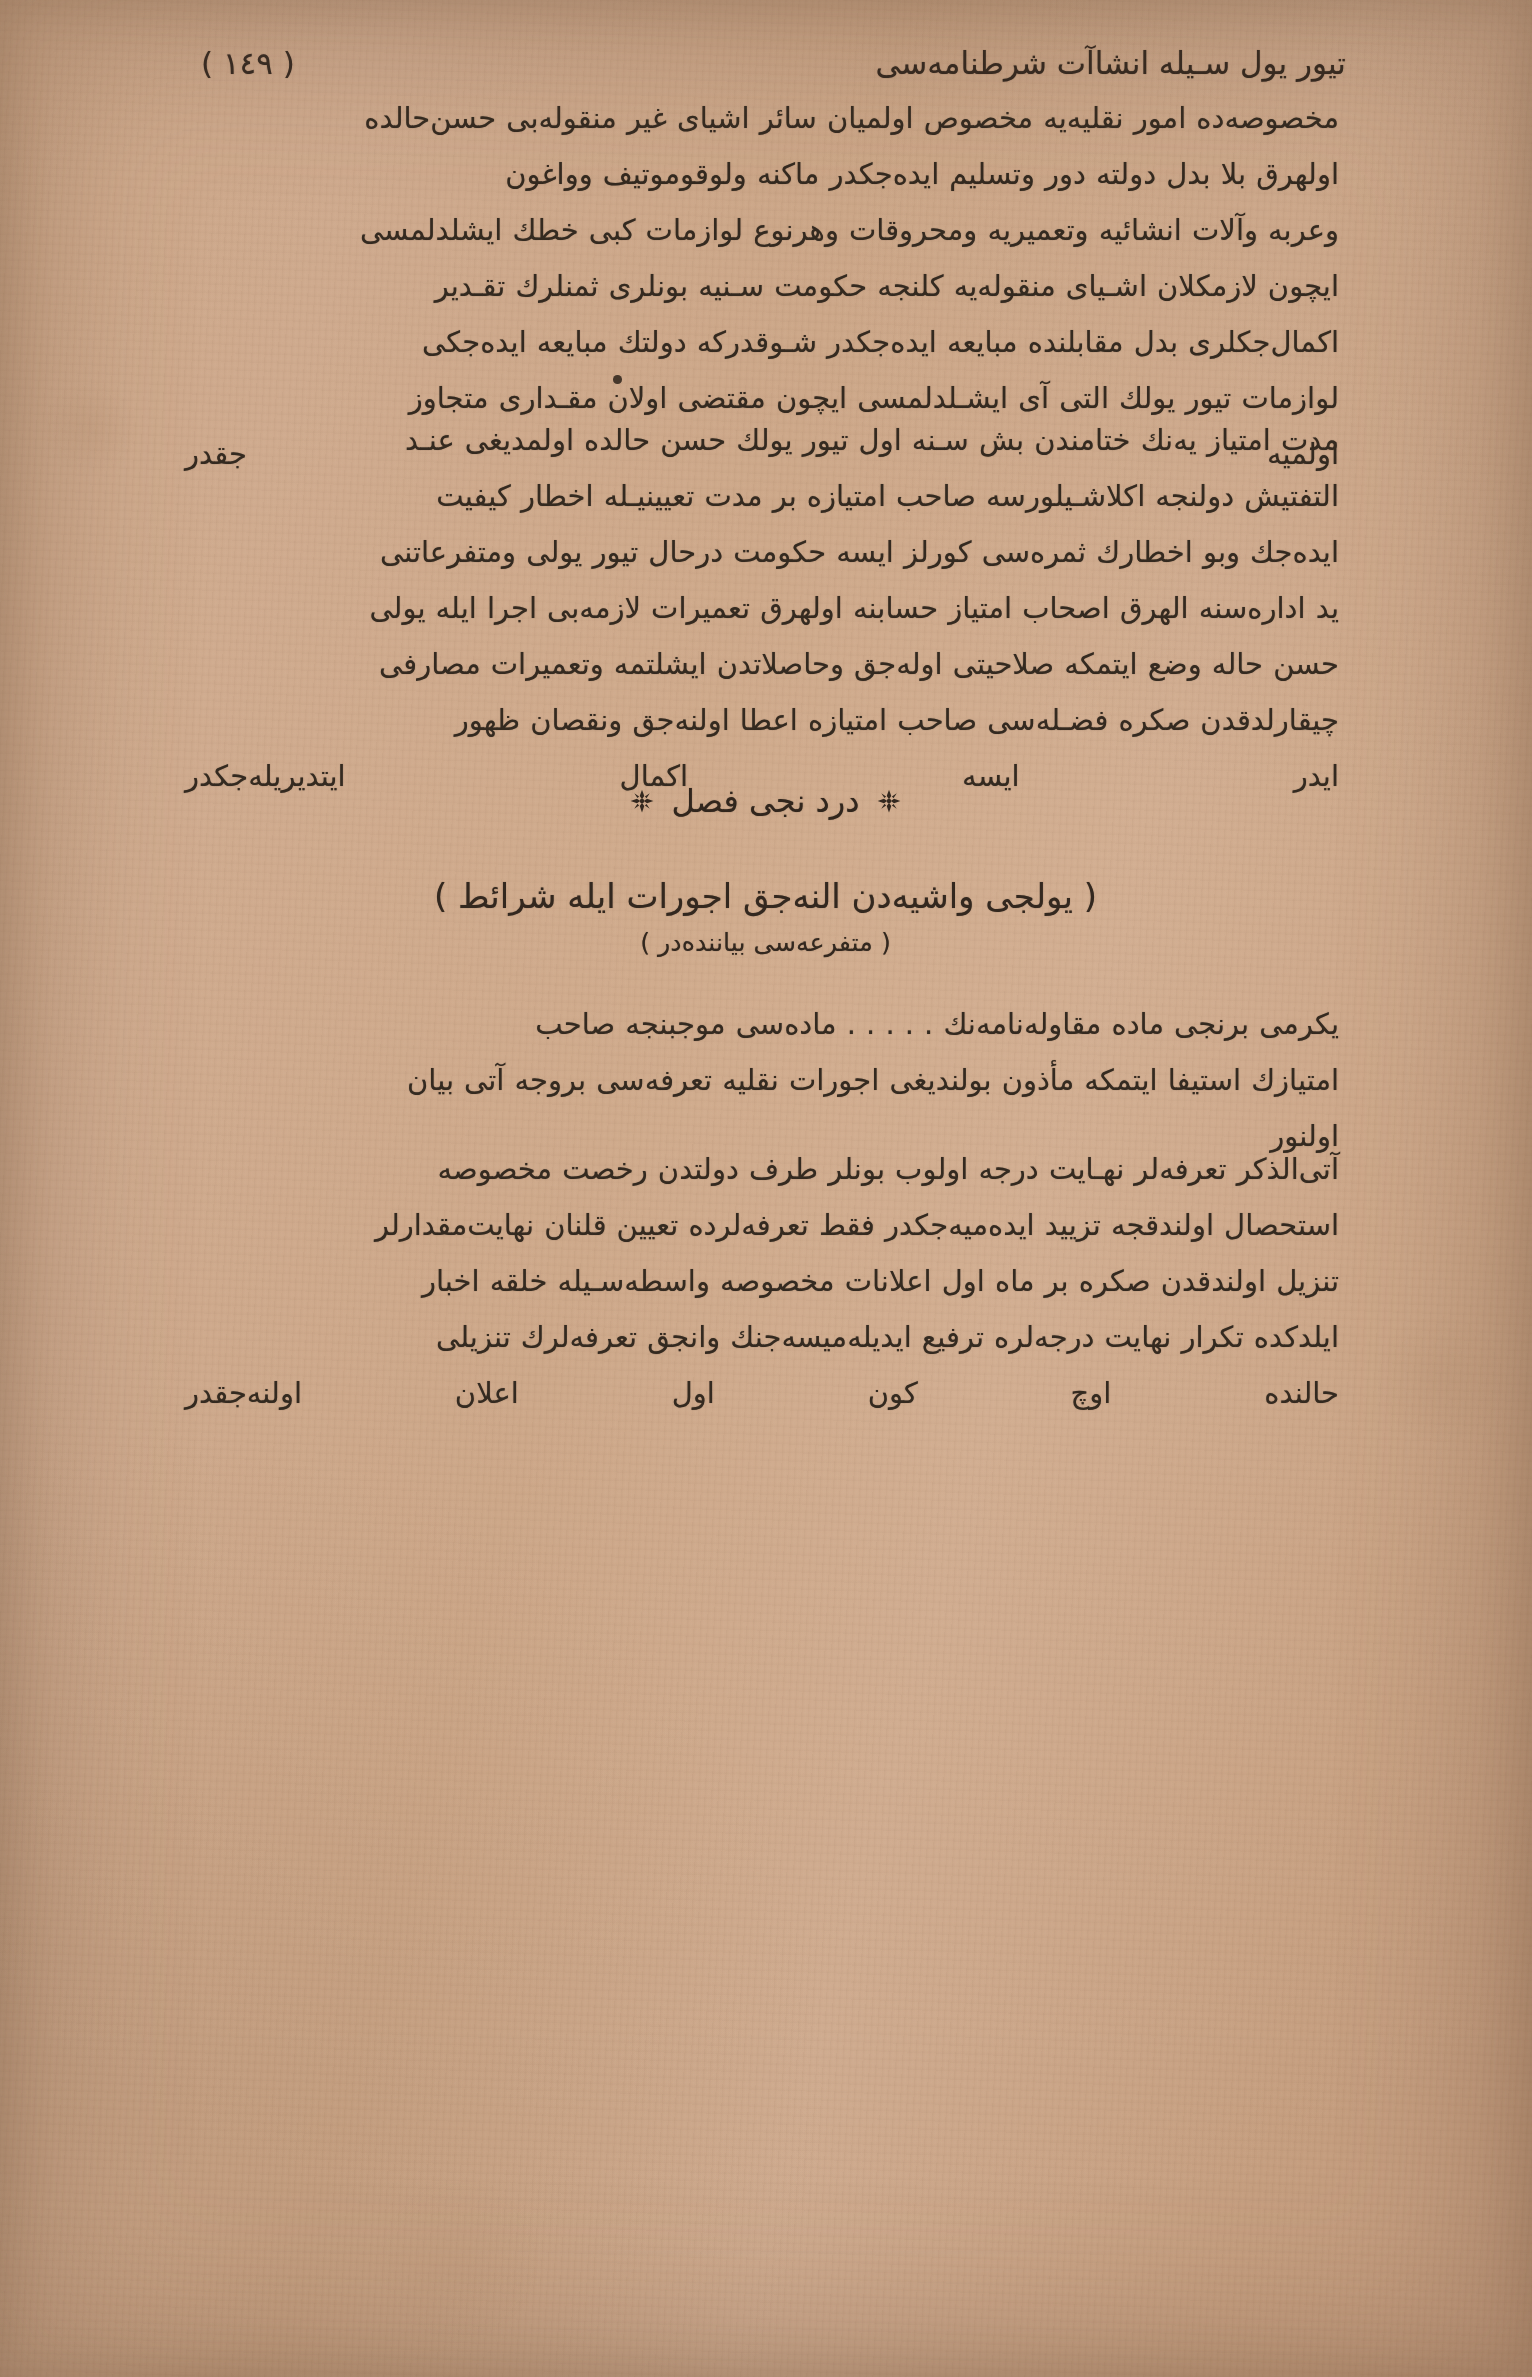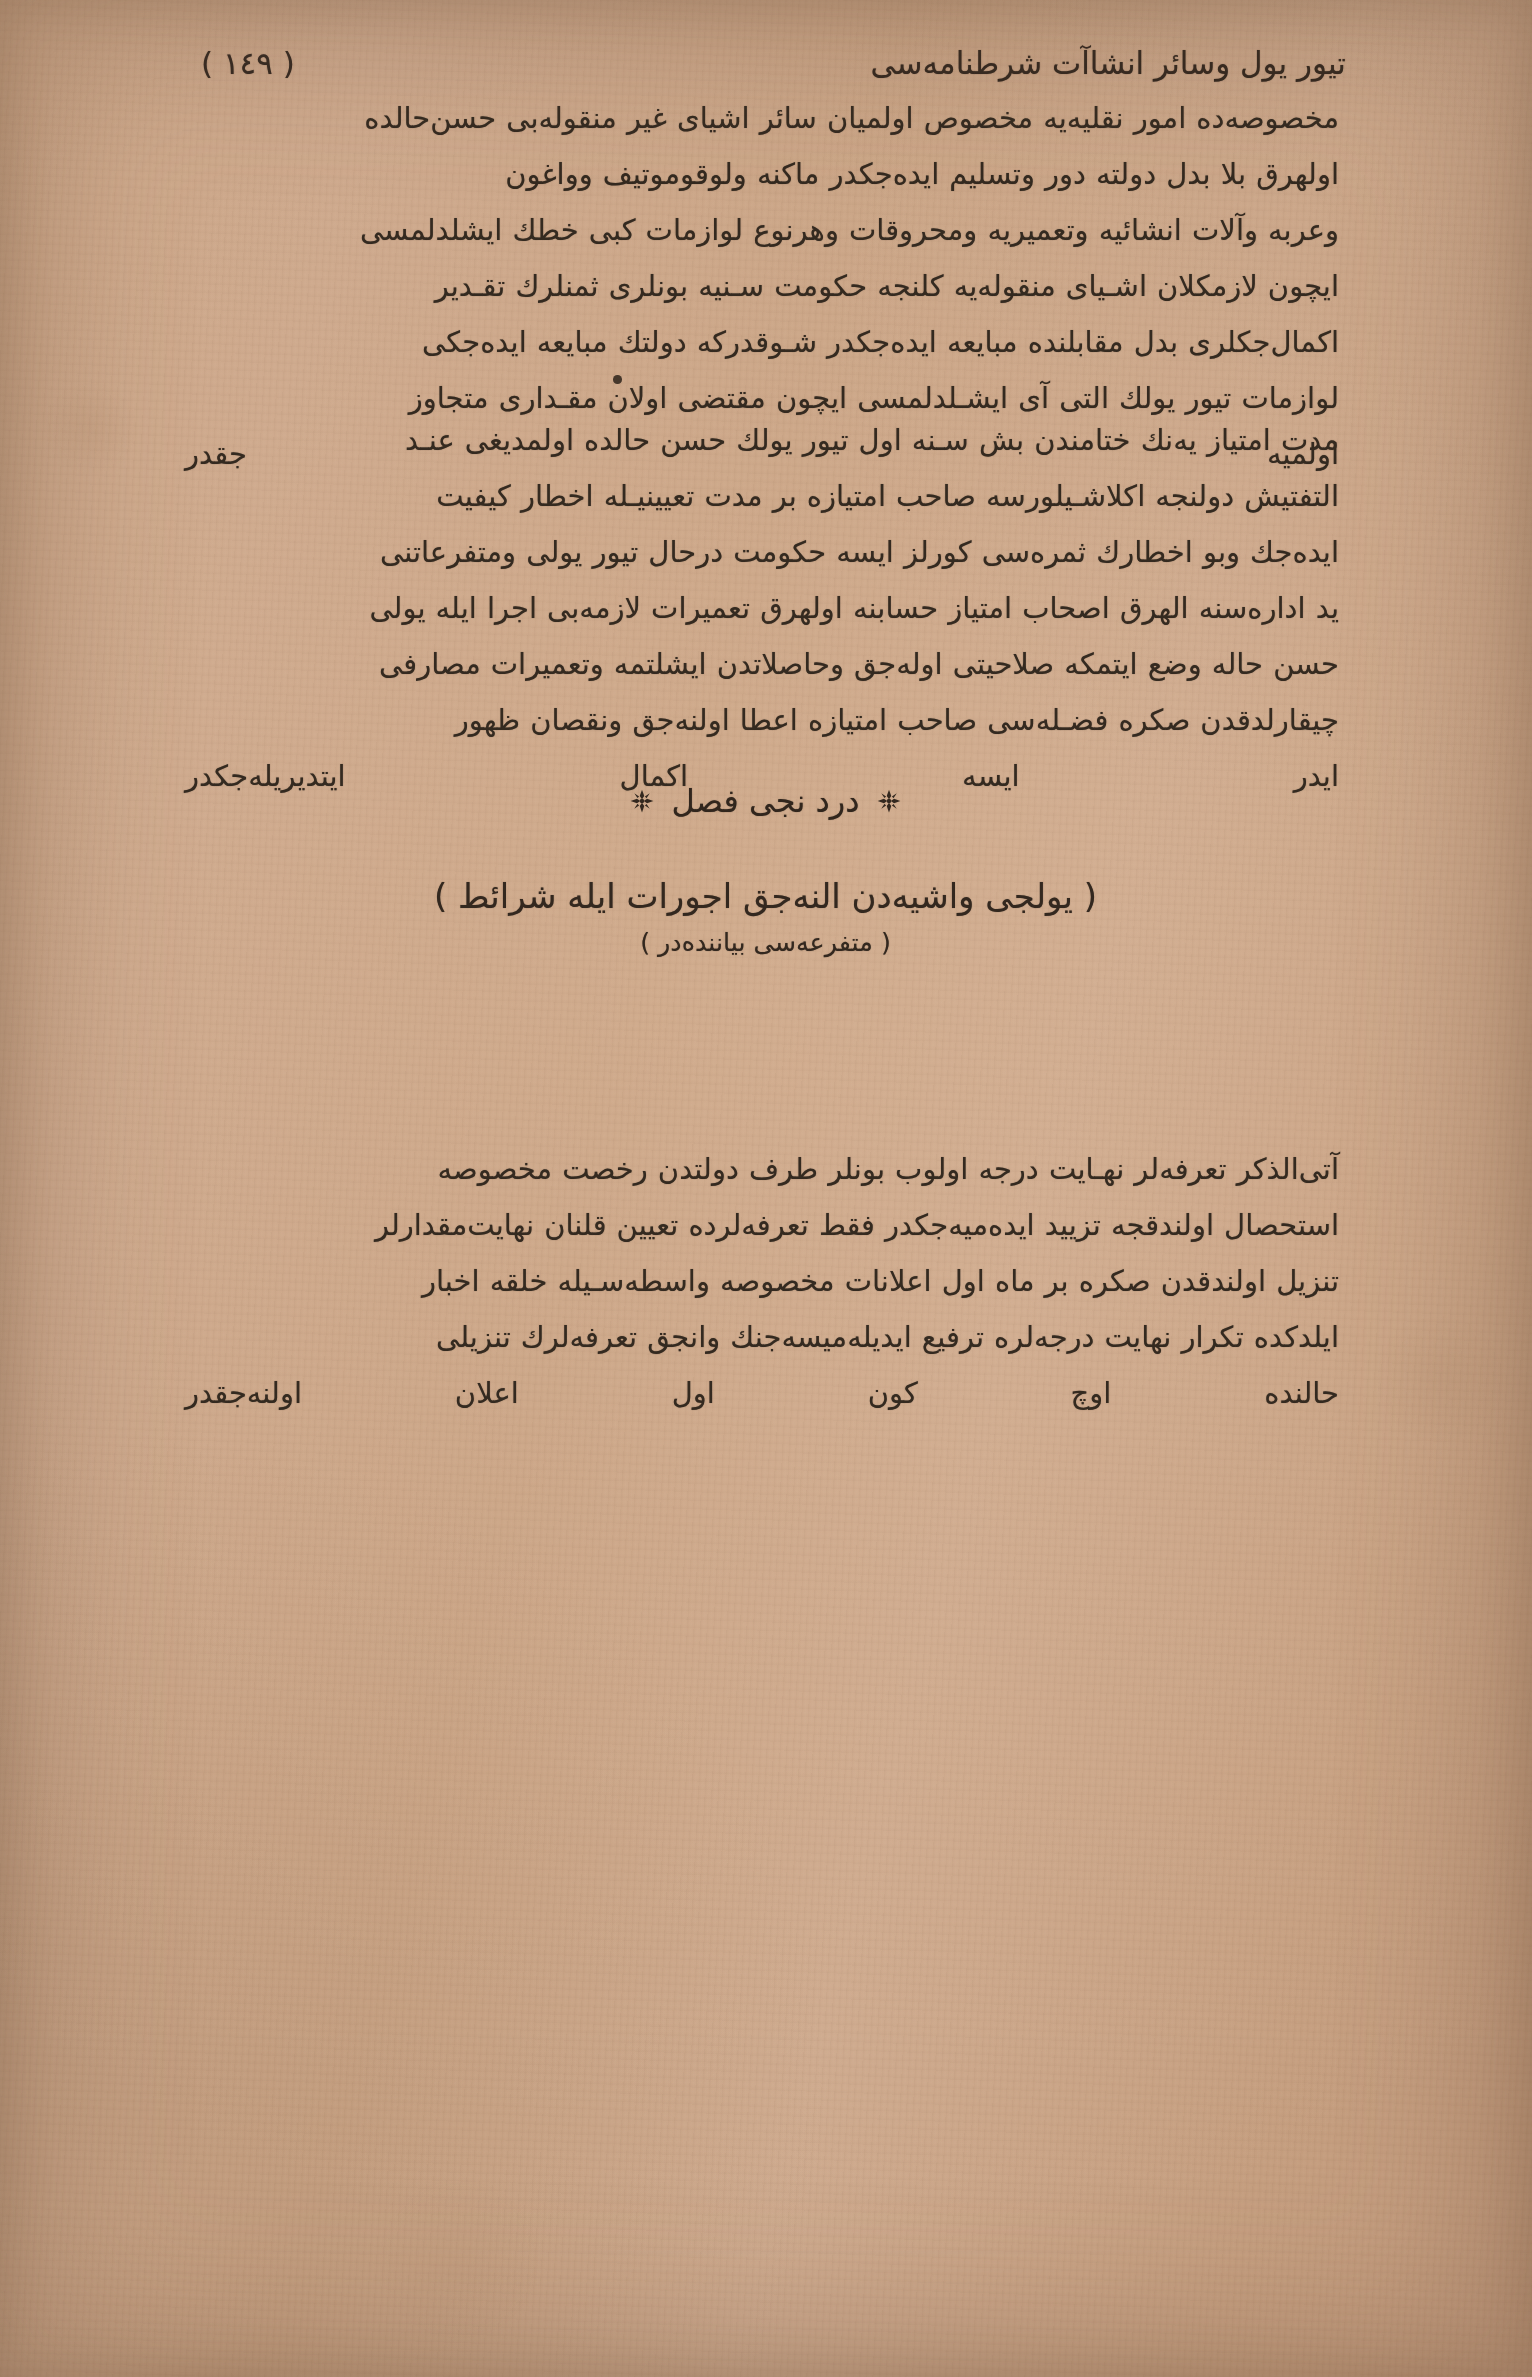--- a/index.html
+++ b/index.html
@@ -120,21 +120,21 @@
 </head>
 <body>
 
 <div id="page">
   <div id="grain"></div>
   <div id="blotch"></div>
 
   <div class="content">
 
     <div class="headrow">
-      <div class="runhead">تیور یول وسائر انشاآت شرطنامه‌سی</div>
+      <div class="runhead">تیور یول سـیله انشاآت شرطنامه‌سی</div>
       <div class="pageno">( ١٤٩ )</div>
     </div>
 
     <div class="block p1">
       <span class="ln sp">
           <span>مخصوصه‌ده امور نقلیه‌یه مخصوص اولمیان سائر اشیای غیر منقوله‌بی حسن‌حالده</span>
         </span>
       <span class="ln sp">
           <span>اولهرق بلا بدل دولته دور وتسلیم ایده‌جکدر    ماکنه ولوقوموتیف وواغون</span>
         </span>
@@ -206,20 +206,29 @@
             <path d="M7.2 7.2 l5.5 3.6 -1.9 1.9z"></path>
             <circle cx="16" cy="16" r="2.5"></circle>
           </g>
         </svg>
       </span>
     </div>
 
     <div class="subtitle sub1">( یولجی واشیه‌دن النه‌جق اجورات ایله شرائط )</div>
     <div class="subtitle sub2">( متفرعه‌سی بیاننده‌در )</div>
 
+    <div class="block p3">
+      <span class="ln sp">
+          <span>یکرمی برنجی ماده     مقاوله‌نامه‌نك  .    .    .    .    .  ماده‌سی موجبنجه صاحب</span>
+        </span>
+      <span class="ln sp">
+          <span>امتیازك استیفا ایتمکه مأذون بولندیغی اجورات نقلیه تعرفه‌سی بروجه آتی بیان</span>
+        </span>
+      <span class="ln lastr">اولنور</span>
+    </div>
 
     <div class="block p4">
       <span class="ln sp">
           <span>آتی‌الذکر تعرفه‌لر نهـایت درجه اولوب بونلر طرف دولتدن رخصت مخصوصه</span>
         </span>
       <span class="ln sp">
           <span>استحصال اولندقجه تزیید ایده‌میه‌جکدر  فقط تعرفه‌لرده تعیین قلنان نهایت‌مقدارلر</span>
         </span>
       <span class="ln sp">
           <span>تنزیل اولندقدن صکره بر ماه اول اعلانات مخصوصه واسطه‌سـیله خلقه اخبار</span>

